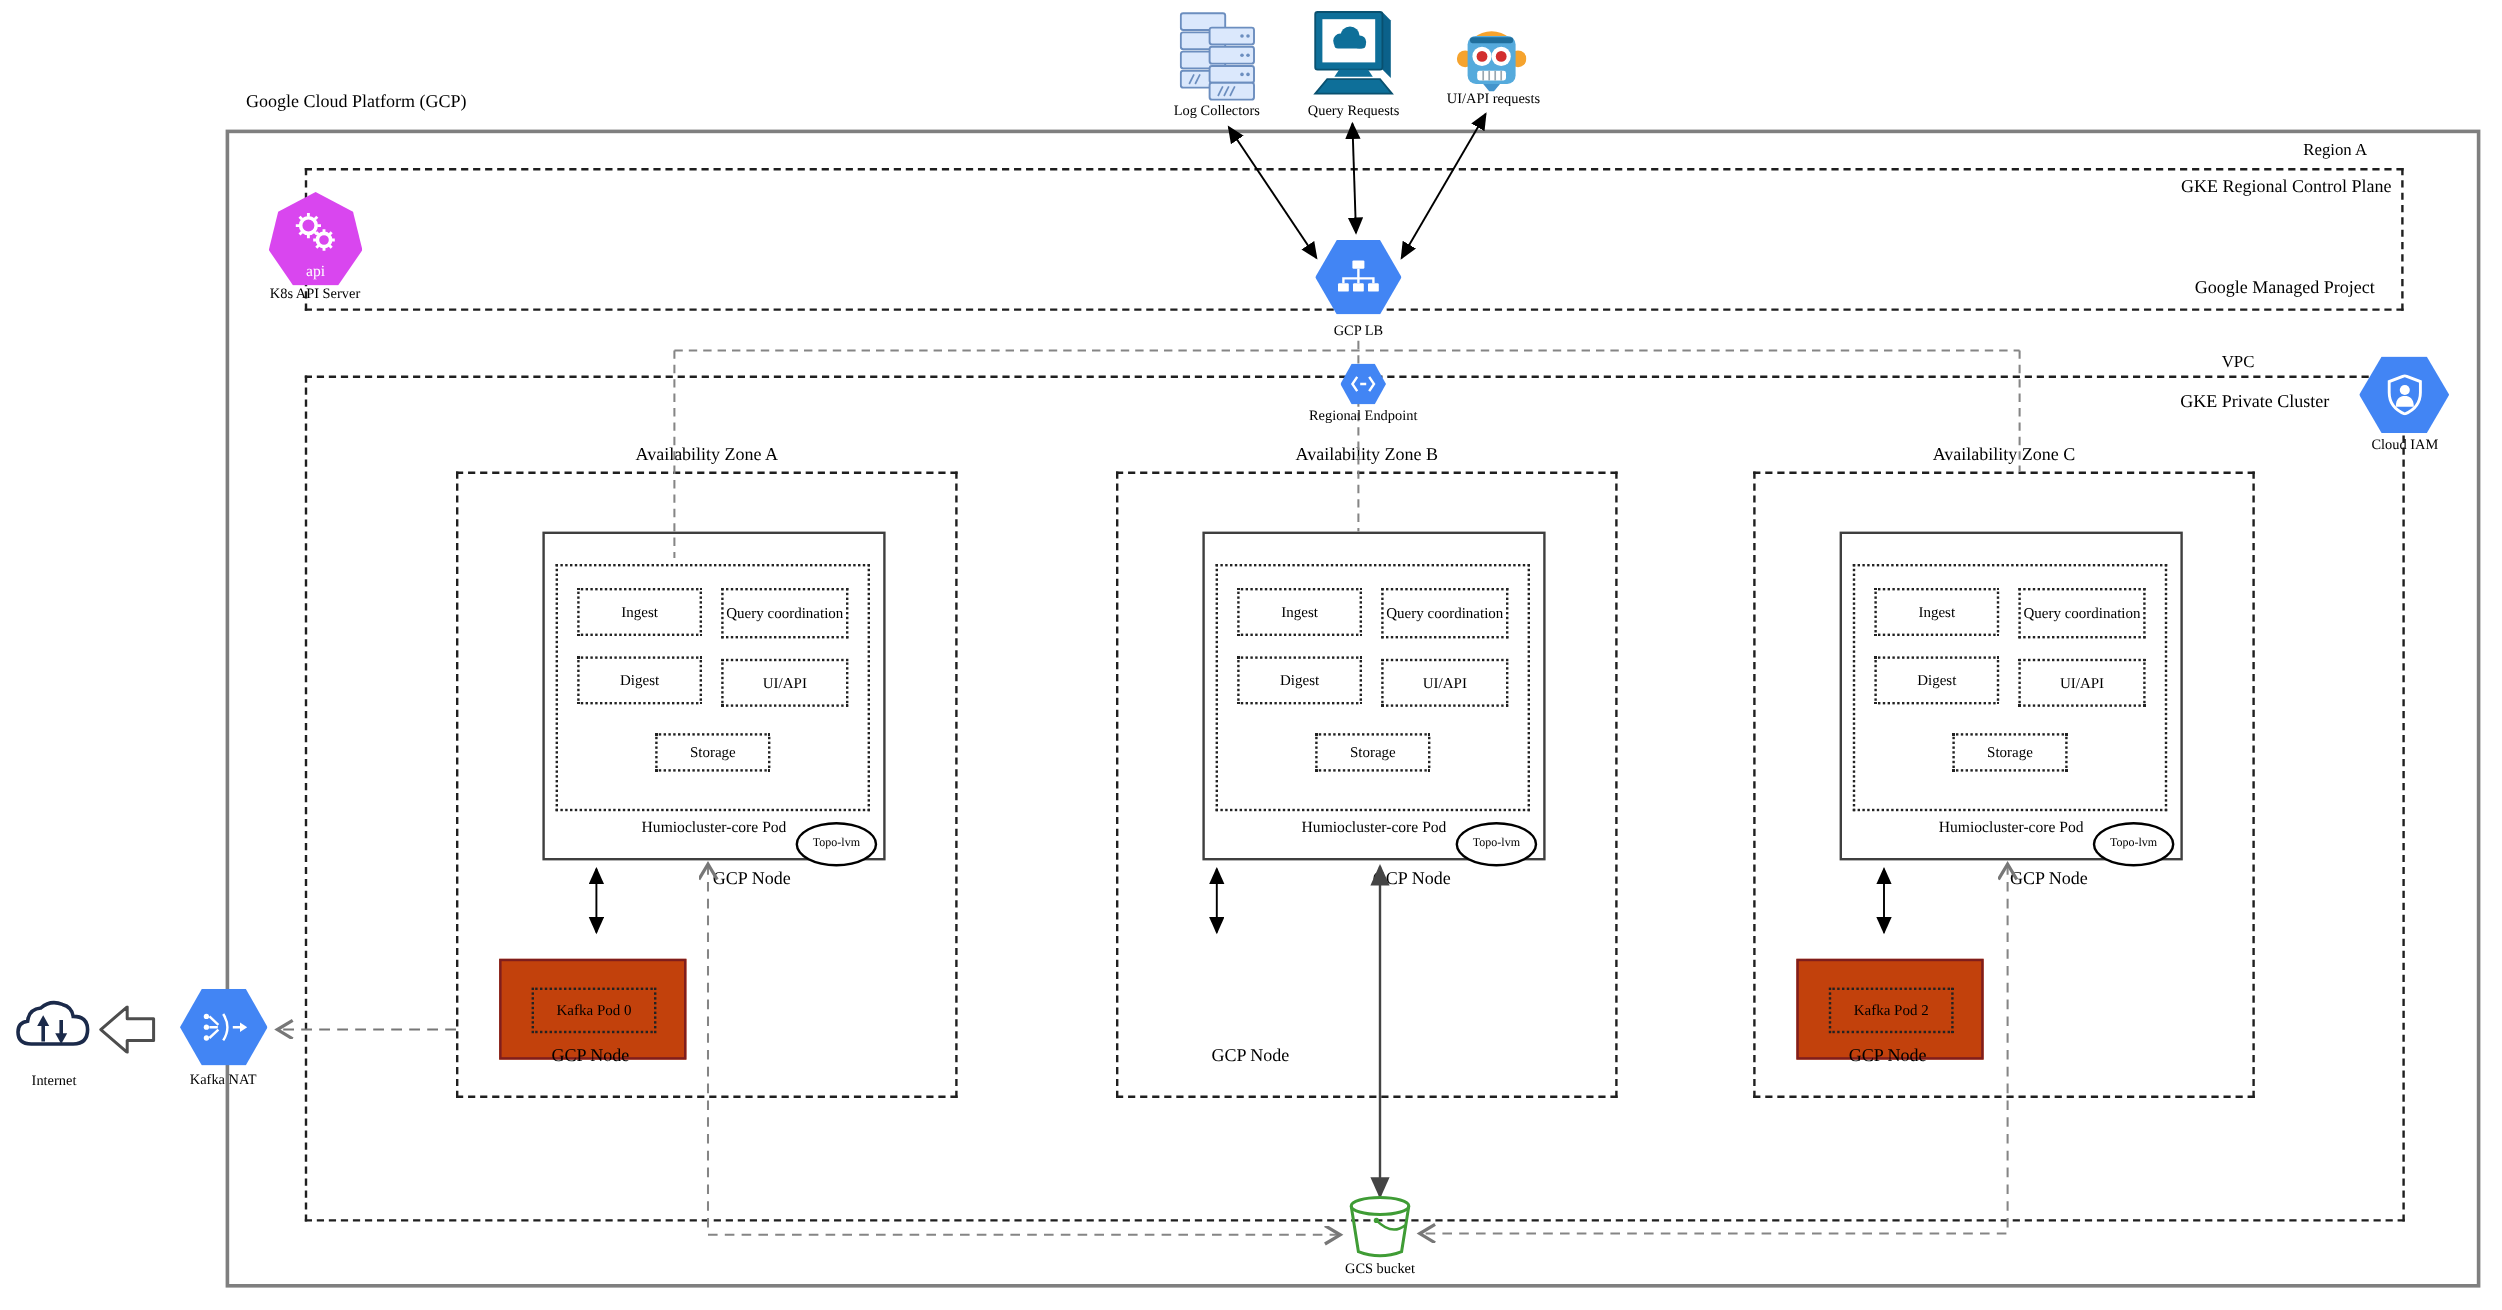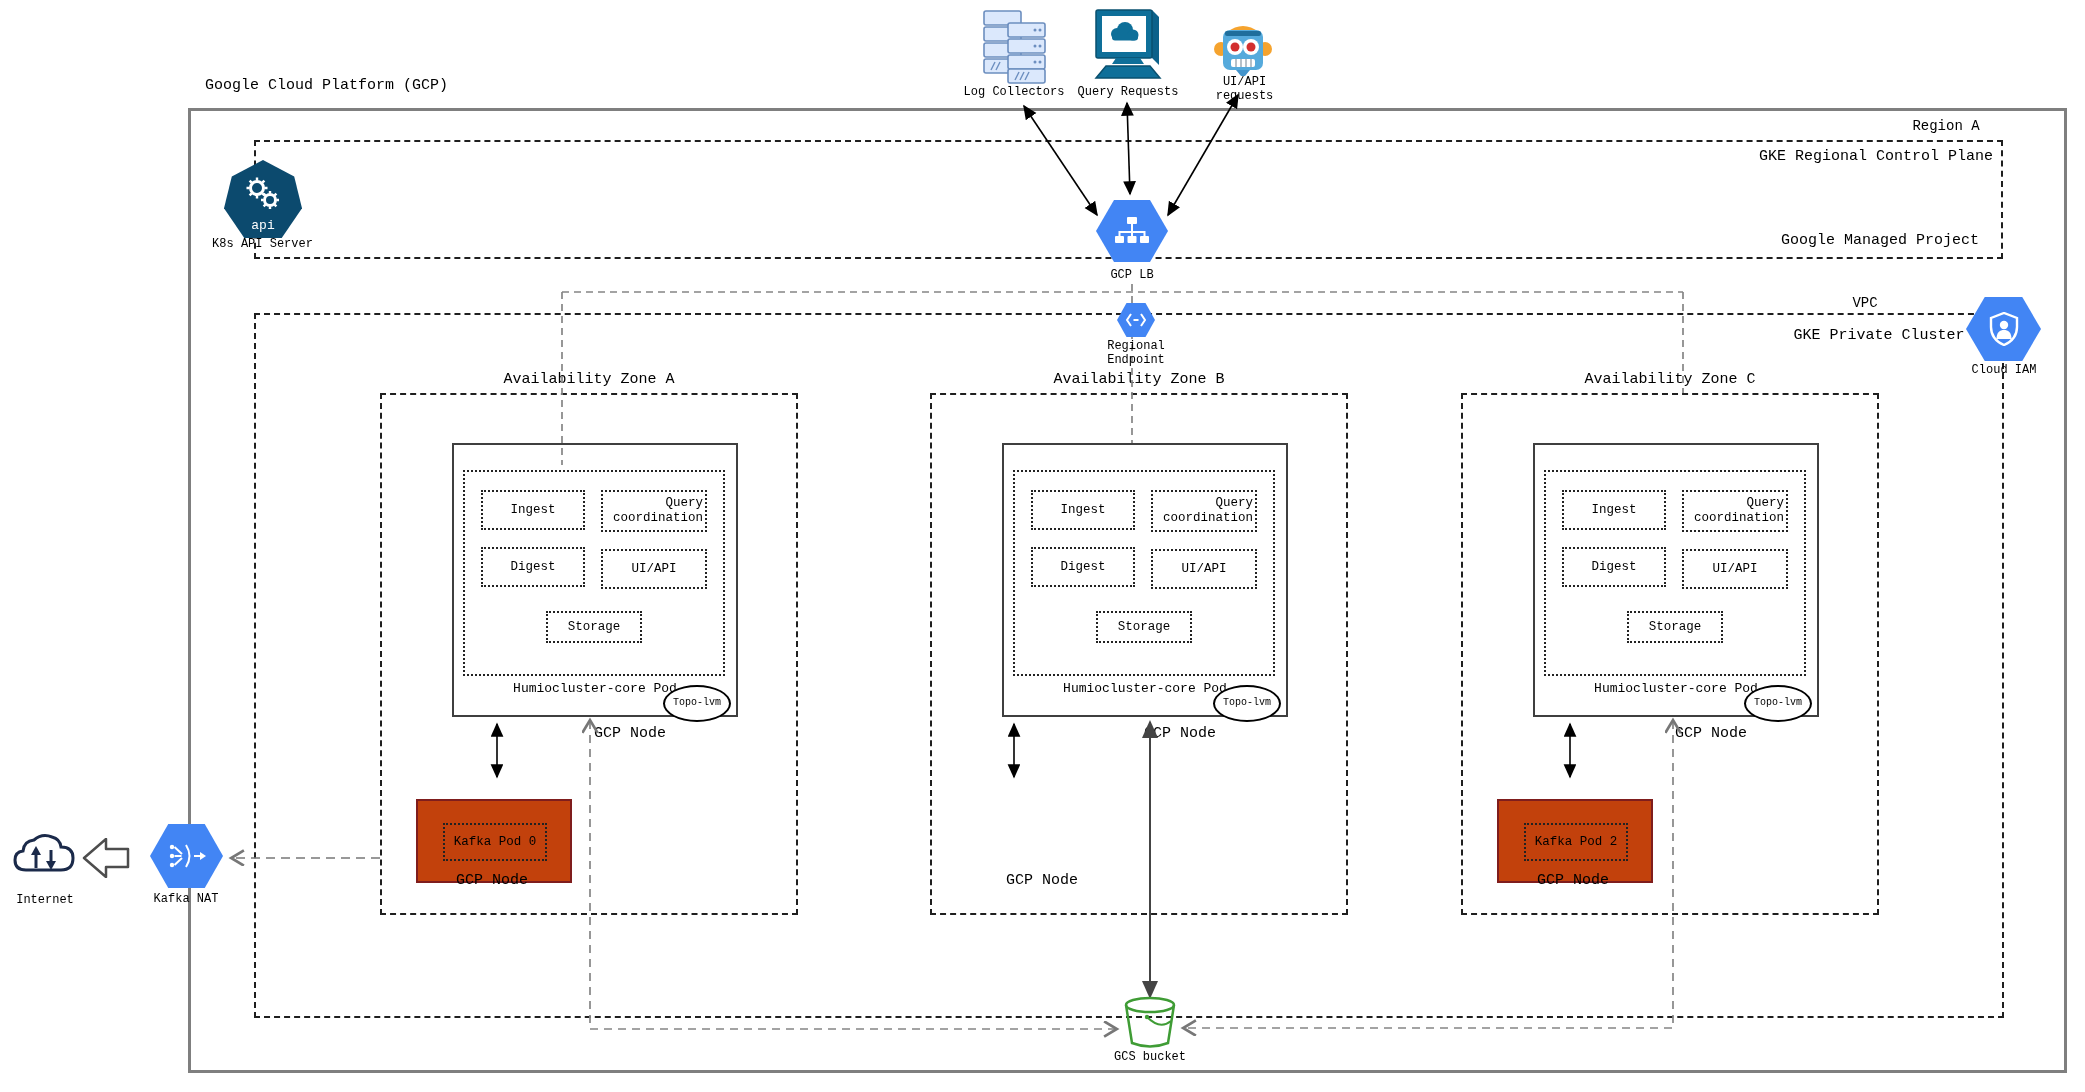--- a/index.html
+++ b/index.html
@@ -1,32 +1,32 @@
 <!DOCTYPE html>
 <html><head>
 <meta charset="utf-8">
 <style>
   html,body{margin:0;padding:0;background:#fff}
   .canvas{position:relative;width:2085px;height:1092px;background:#fff;
-          font-family:Liberation Mono, monospace;color:#000;overflow:hidden}
+          font-family:Liberation Serif, serif;color:#000;overflow:hidden}
   .abs{position:absolute;box-sizing:border-box}
   .lbl{position:absolute;box-sizing:border-box;line-height:1.15;white-space:normal}
   .c{text-align:center}
   .r{text-align:right}
   .f15{font-size:15px}.f14{font-size:14px}.f12{font-size:12px}
 
   .outer-box{border:3px solid #7f7f7f}
   .dash-box{border:2px dashed #1f1f1f}
   .comp{position:absolute;box-sizing:border-box;border:2px dotted #222;display:flex;
         align-items:center;justify-content:center;text-align:right;
         font-size:12.5px;line-height:1.2;padding:2px}
   .hex{position:absolute;box-sizing:border-box;background:#4285F4;
        clip-path:polygon(25% 0,75% 0,100% 50%,75% 100%,25% 100%,0 50%);
        display:flex;align-items:center;justify-content:center}
-  .hept{position:absolute;box-sizing:border-box;background:#0c4a6e;
+  .hept{position:absolute;box-sizing:border-box;background:#d946ef;
         clip-path:polygon(50% 0%,90% 21%,100% 62%,74% 100%,26% 100%,0% 62%,10% 21%);
         display:flex;align-items:center;justify-content:center}
 
   .zone{position:absolute;box-sizing:border-box;width:418px;height:522px;border:2px dashed #1f1f1f}
   .zone .az-label{position:absolute;top:-24px;left:0;width:100%;text-align:center;font-size:15px}
   .zone .hnode{position:absolute;left:70px;top:48px;width:282px;height:270px;border:2px solid #3f3f3f;background:#fff}
   .zone .pod{position:absolute;left:9px;top:25px;width:258px;height:202px;border:2px dotted #222}
   .zone .pod-label{position:absolute;left:0;top:236px;width:100%;text-align:center;font-size:13px}
   .zone .topo{position:absolute;right:5px;top:240px;width:50px;height:31px;border:2px solid #000;
               border-radius:50%;display:flex;align-items:center;justify-content:center;

